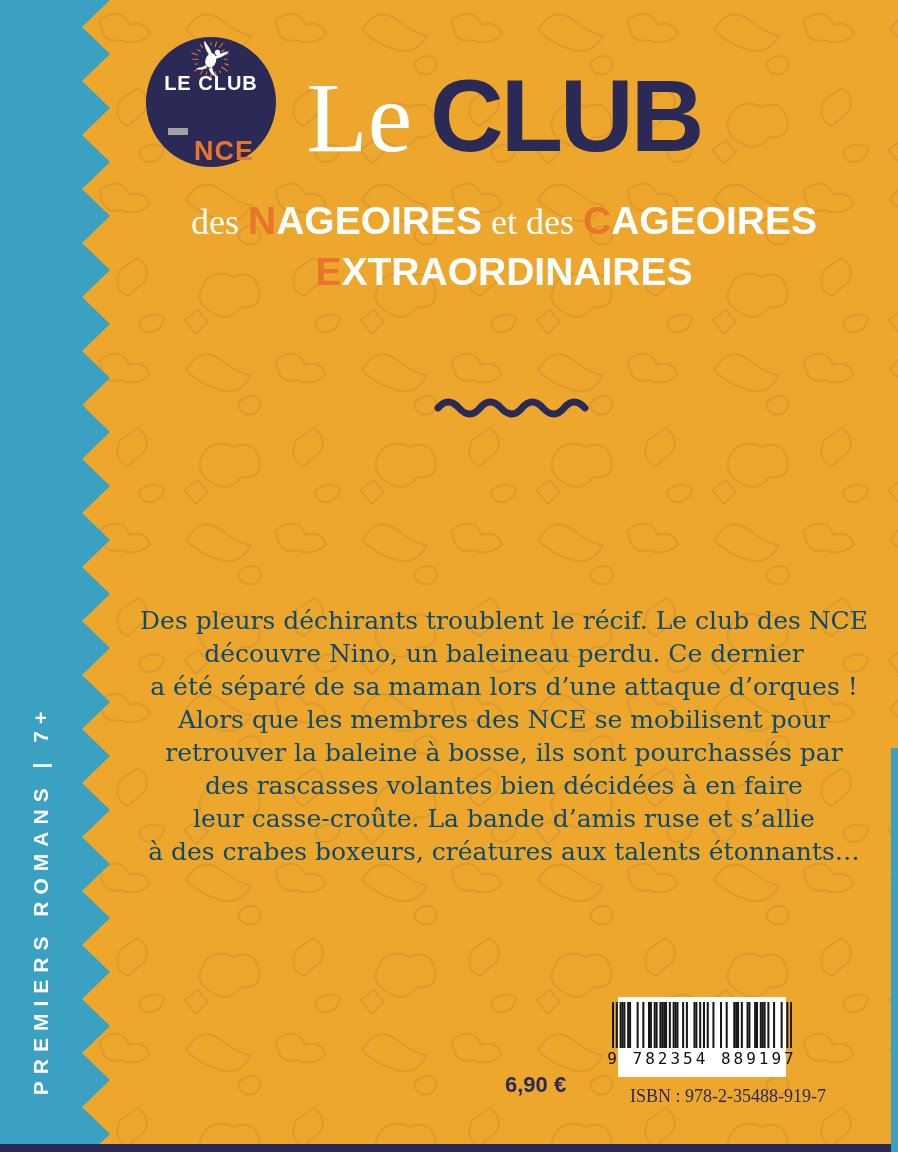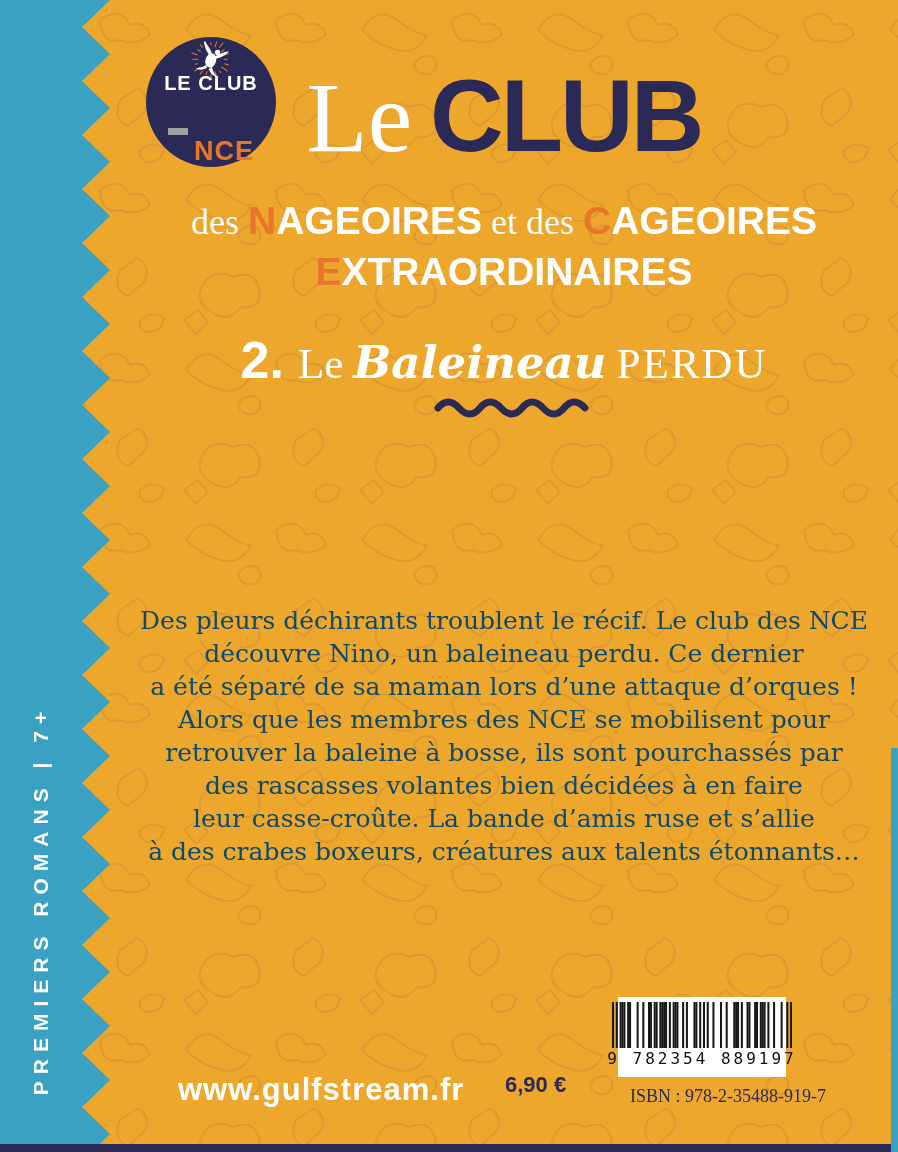--- a/index.html
+++ b/index.html
@@ -147,38 +147,34 @@
   </div>
 
   <div class="col series-title">
     <span class="title-le">Le</span><span class="title-club">CLUB</span>
   </div>
   <div class="col series-tagline">
     <span class="tag-script">des </span><span class="tag-initial">N</span><span>AGEOIRES</span><span class="tag-script"> et des </span><span class="tag-initial">C</span><span>AGEOIRES</span><br>
     <span class="tag-initial">E</span><span>XTRAORDINAIRES</span>
   </div>
 
-  <div class="col volume-line">
-    <span class="volume-number">2.</span><span class="volume-le">Le</span><span class="volume-baleineau">Baleineau</span><span class="volume-perdu">PERDU</span>
-  </div>
 
   <svg class="col wave-divider" height="26" width="788" viewBox="0 0 788 26">
     <path d="M328,14 q10,-12 21,0 t21,0 t21,0 t21,0 t21,0 t21,0 t21,0"></path>
   </svg>
 
   <div class="col synopsis-paragraph">Des pleurs déchirants troublent le récif. Le club des NCE
 découvre Nino, un baleineau perdu. Ce dernier
 a été séparé de sa maman lors d’une attaque d’orques !
 Alors que les membres des NCE se mobilisent pour
 retrouver la baleine à bosse, ils sont pourchassés par
 des rascasses volantes bien décidées à en faire
 leur casse-croûte. La bande d’amis ruse et s’allie
 à des crabes boxeurs, créatures aux talents étonnants…</div>
 
-  <div class="publisher-website">www.gulfstream.fr</div>
   <div class="price-label">6,90 €</div>
 
   <div class="barcode">
     <svg class="barcode-bars" width="180" height="46">
         <rect x="0.00" y="0" width="2.04" height="46"></rect>
         <rect x="3.79" y="0" width="2.04" height="46"></rect>
         <rect x="7.58" y="0" width="2.04" height="46"></rect>
         <rect x="9.47" y="0" width="2.04" height="46"></rect>
         <rect x="11.37" y="0" width="2.04" height="46"></rect>
         <rect x="15.16" y="0" width="2.04" height="46"></rect>

